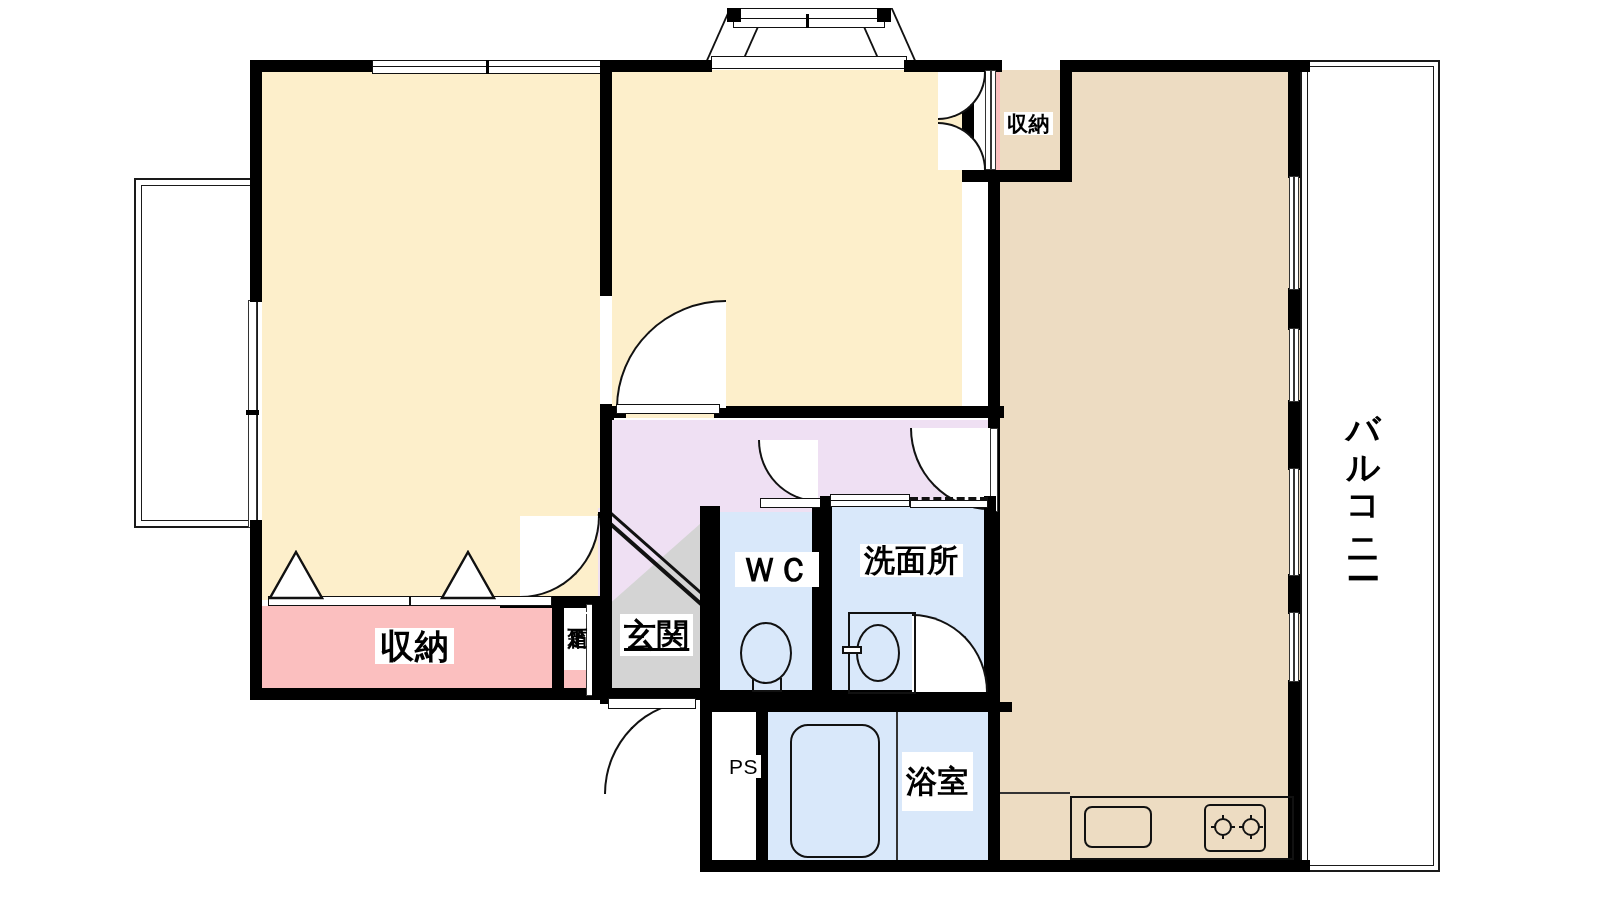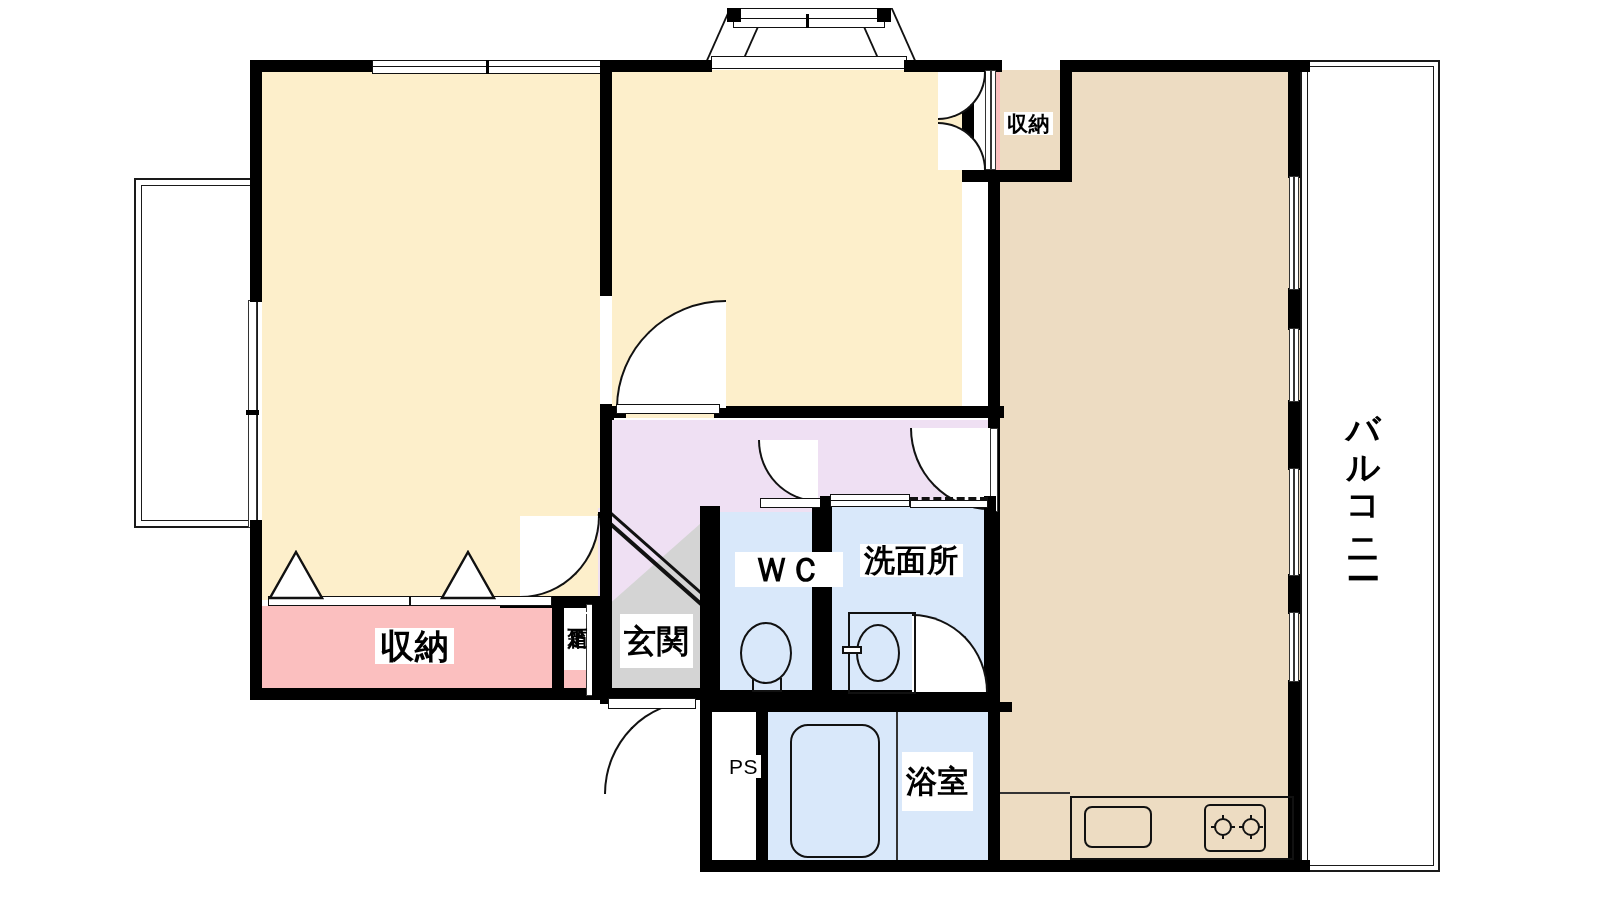--- a/index.html
+++ b/index.html
@@ -232,23 +232,23 @@
 
 
 
 
   <div class="lbl" style="left:1004px;top:112px;font-size:21px;font-weight:600;padding:1px 3px;">収納</div>
 
   <div class="lbl" style="left:375px;top:628px;font-size:34px;font-weight:700;padding:1px 5px;">収納</div>
 
   <div class="vlbl" style="left:566px;top:612px;font-size:20px;font-weight:600;background:#fff;padding:1px;">下足箱</div>
 
-  <div class="lbl" style="left:620px;top:614px;font-size:32px;font-weight:700;padding:11px 4px;">玄関</div>
-
-  <div class="lbl" style="left:735px;top:552px;font-size:33px;font-weight:700;padding:1px 20px;letter-spacing:1px;">ＷＣ</div>
+  <div class="lbl" style="left:620px;top:614px;font-size:32px;font-weight:700;padding:5px 4px;text-decoration:underline;">玄関</div>
+
+  <div class="lbl" style="left:735px;top:552px;font-size:33px;font-weight:700;padding:1px 8px;letter-spacing:1px;">ＷＣ</div>
 
   <div class="lbl" style="left:860px;top:544px;font-size:31px;font-weight:700;padding:1px 4px;">洗面所</div>
 
   <div class="lbl" style="left:902px;top:752px;font-size:31px;font-weight:700;padding:14px 4px;">浴室</div>
 
   <div class="lbl" style="left:726px;top:755px;font-size:21px;font-weight:500;padding:1px 3px;">PS</div>
 
 </div>
 
 </body></html>

